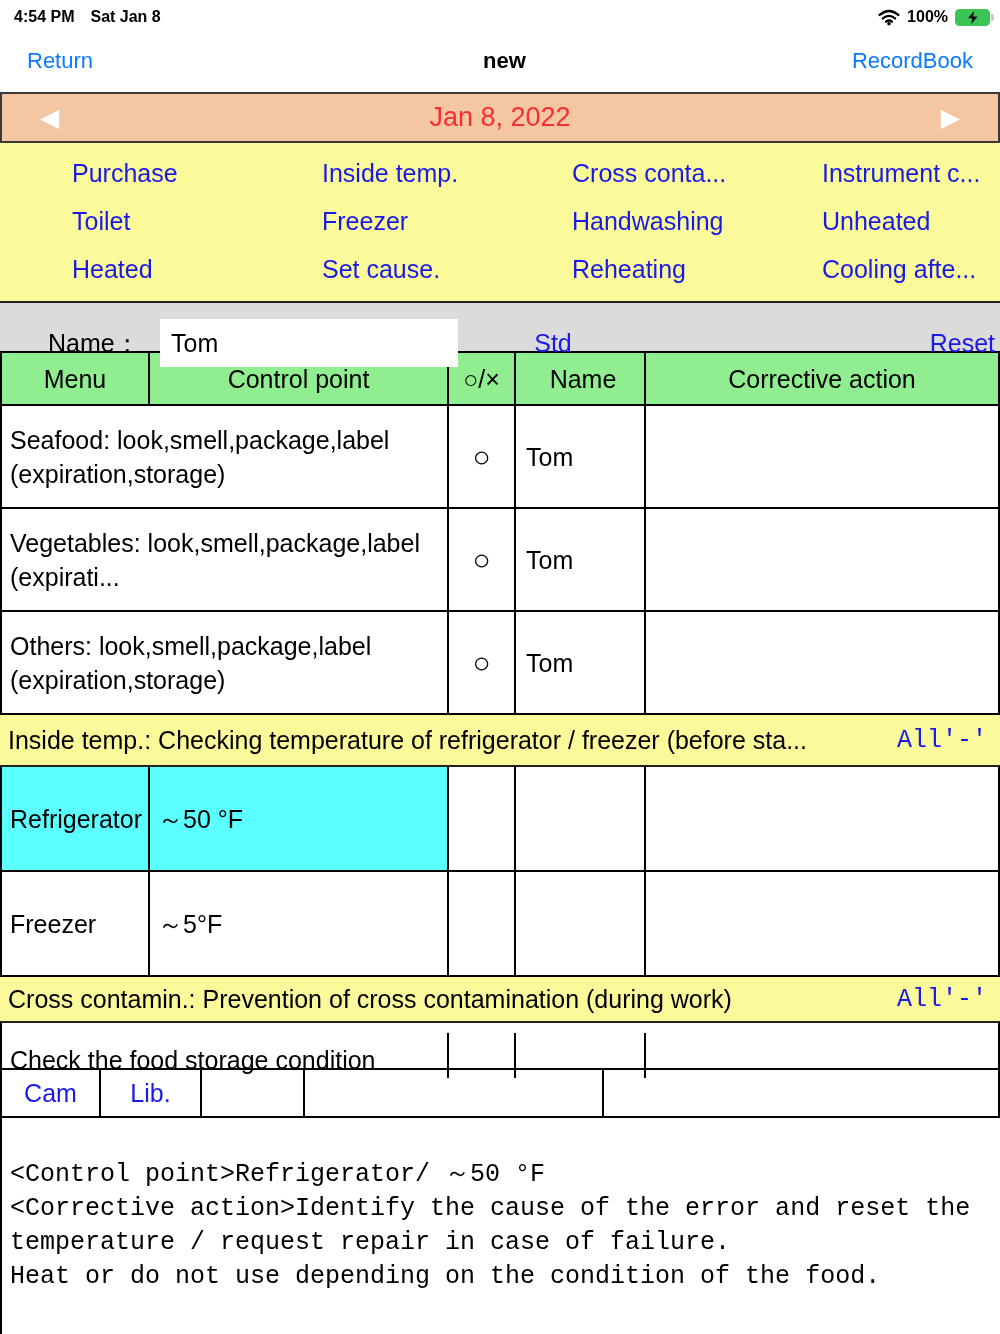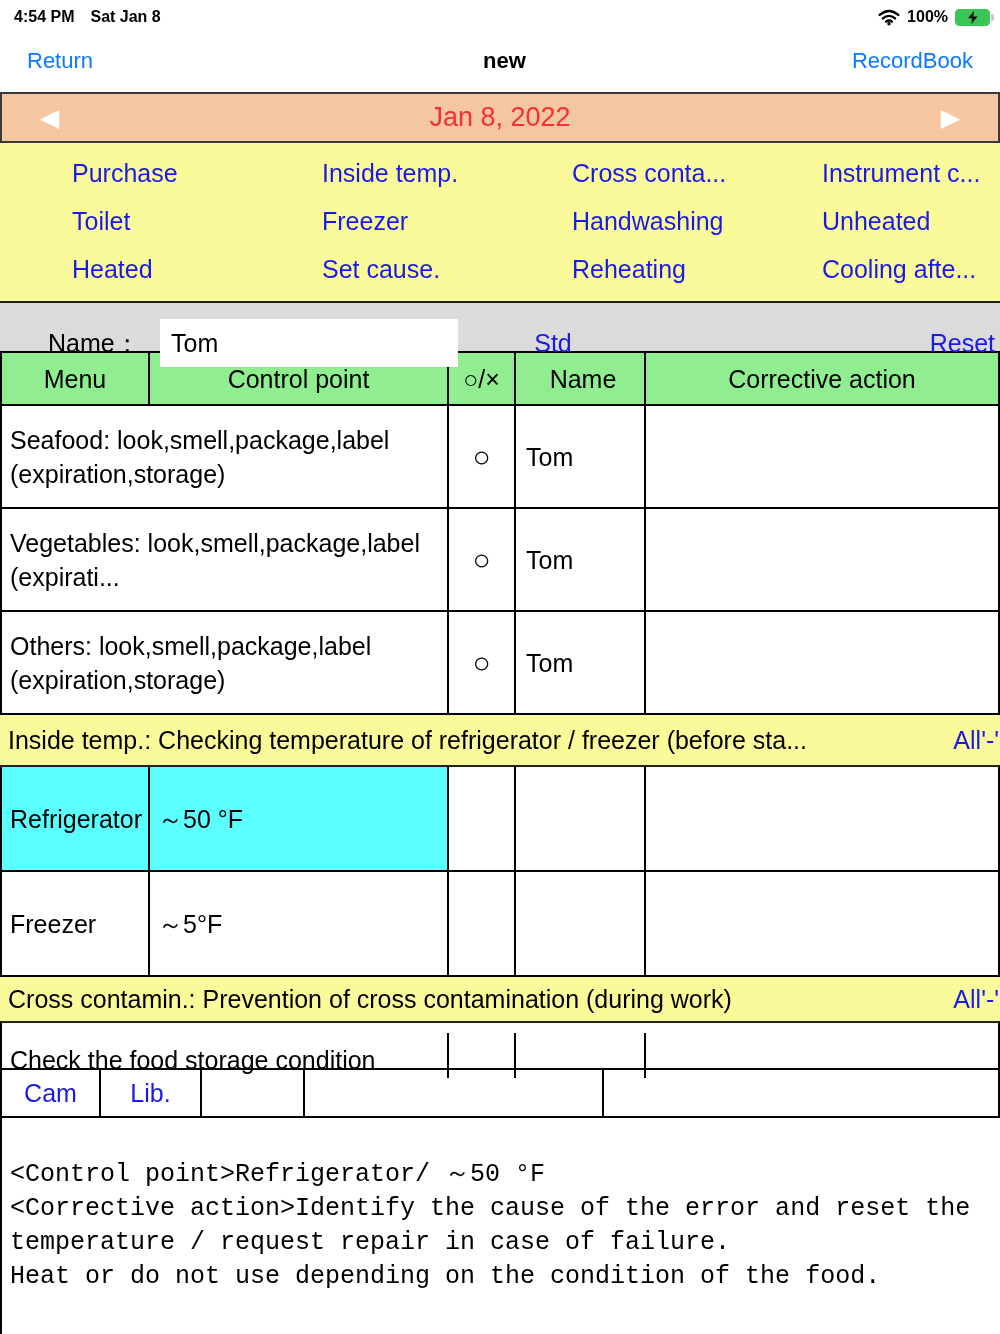--- a/index.html
+++ b/index.html
@@ -58,21 +58,21 @@
   .c-action{width:352px;}
   .h53{height:53px;}
   .h103{height:103px;}
   .h105{height:105px;}
   .h45{height:45px;align-items:flex-start;padding-top:10px;}
   .cyan{background:var(--cyan);}
 
   
   .section-bar{height:52px;background:var(--yellow);border-bottom:2px solid #222;display:flex;align-items:center;justify-content:space-between;padding-left:8px;font-size:25px;}
   .section-bar.short{height:46px;text-align:right;}
-  .all-link{color:var(--link-blue);padding-right:1px;white-space:nowrap;cursor:pointer;}
+  .all-link{color:var(--link-blue);padding-right:13px;white-space:nowrap;cursor:pointer;font-family:Liberation Mono, monospace;}
   .section-title{white-space:nowrap;overflow:hidden;}
 
   
   .toolbar{display:flex;height:50px;background:#fff;border:2px solid #000;border-radius:0;}
   .tb-cell{border-right:2px solid #000;display:flex;align-items:center;justify-content:center;font-size:25px;color:var(--link-blue);cursor:pointer;}
   .tb-w1{width:199px;}.tb-w2{width:99px;}.tb-w3{width:101px;}.tb-w4{width:103px;}.tb-w5{width:299px;}.tb-w6{width:195px;border-right:0;}
 
   
   .detail{height:218px;border-left:2px solid #000;padding:40px 12px 0 8px;font-size:25px;line-height:34px;background:#fff;}
   .detail p{margin:0;font-family:Liberation Mono, monospace;}

